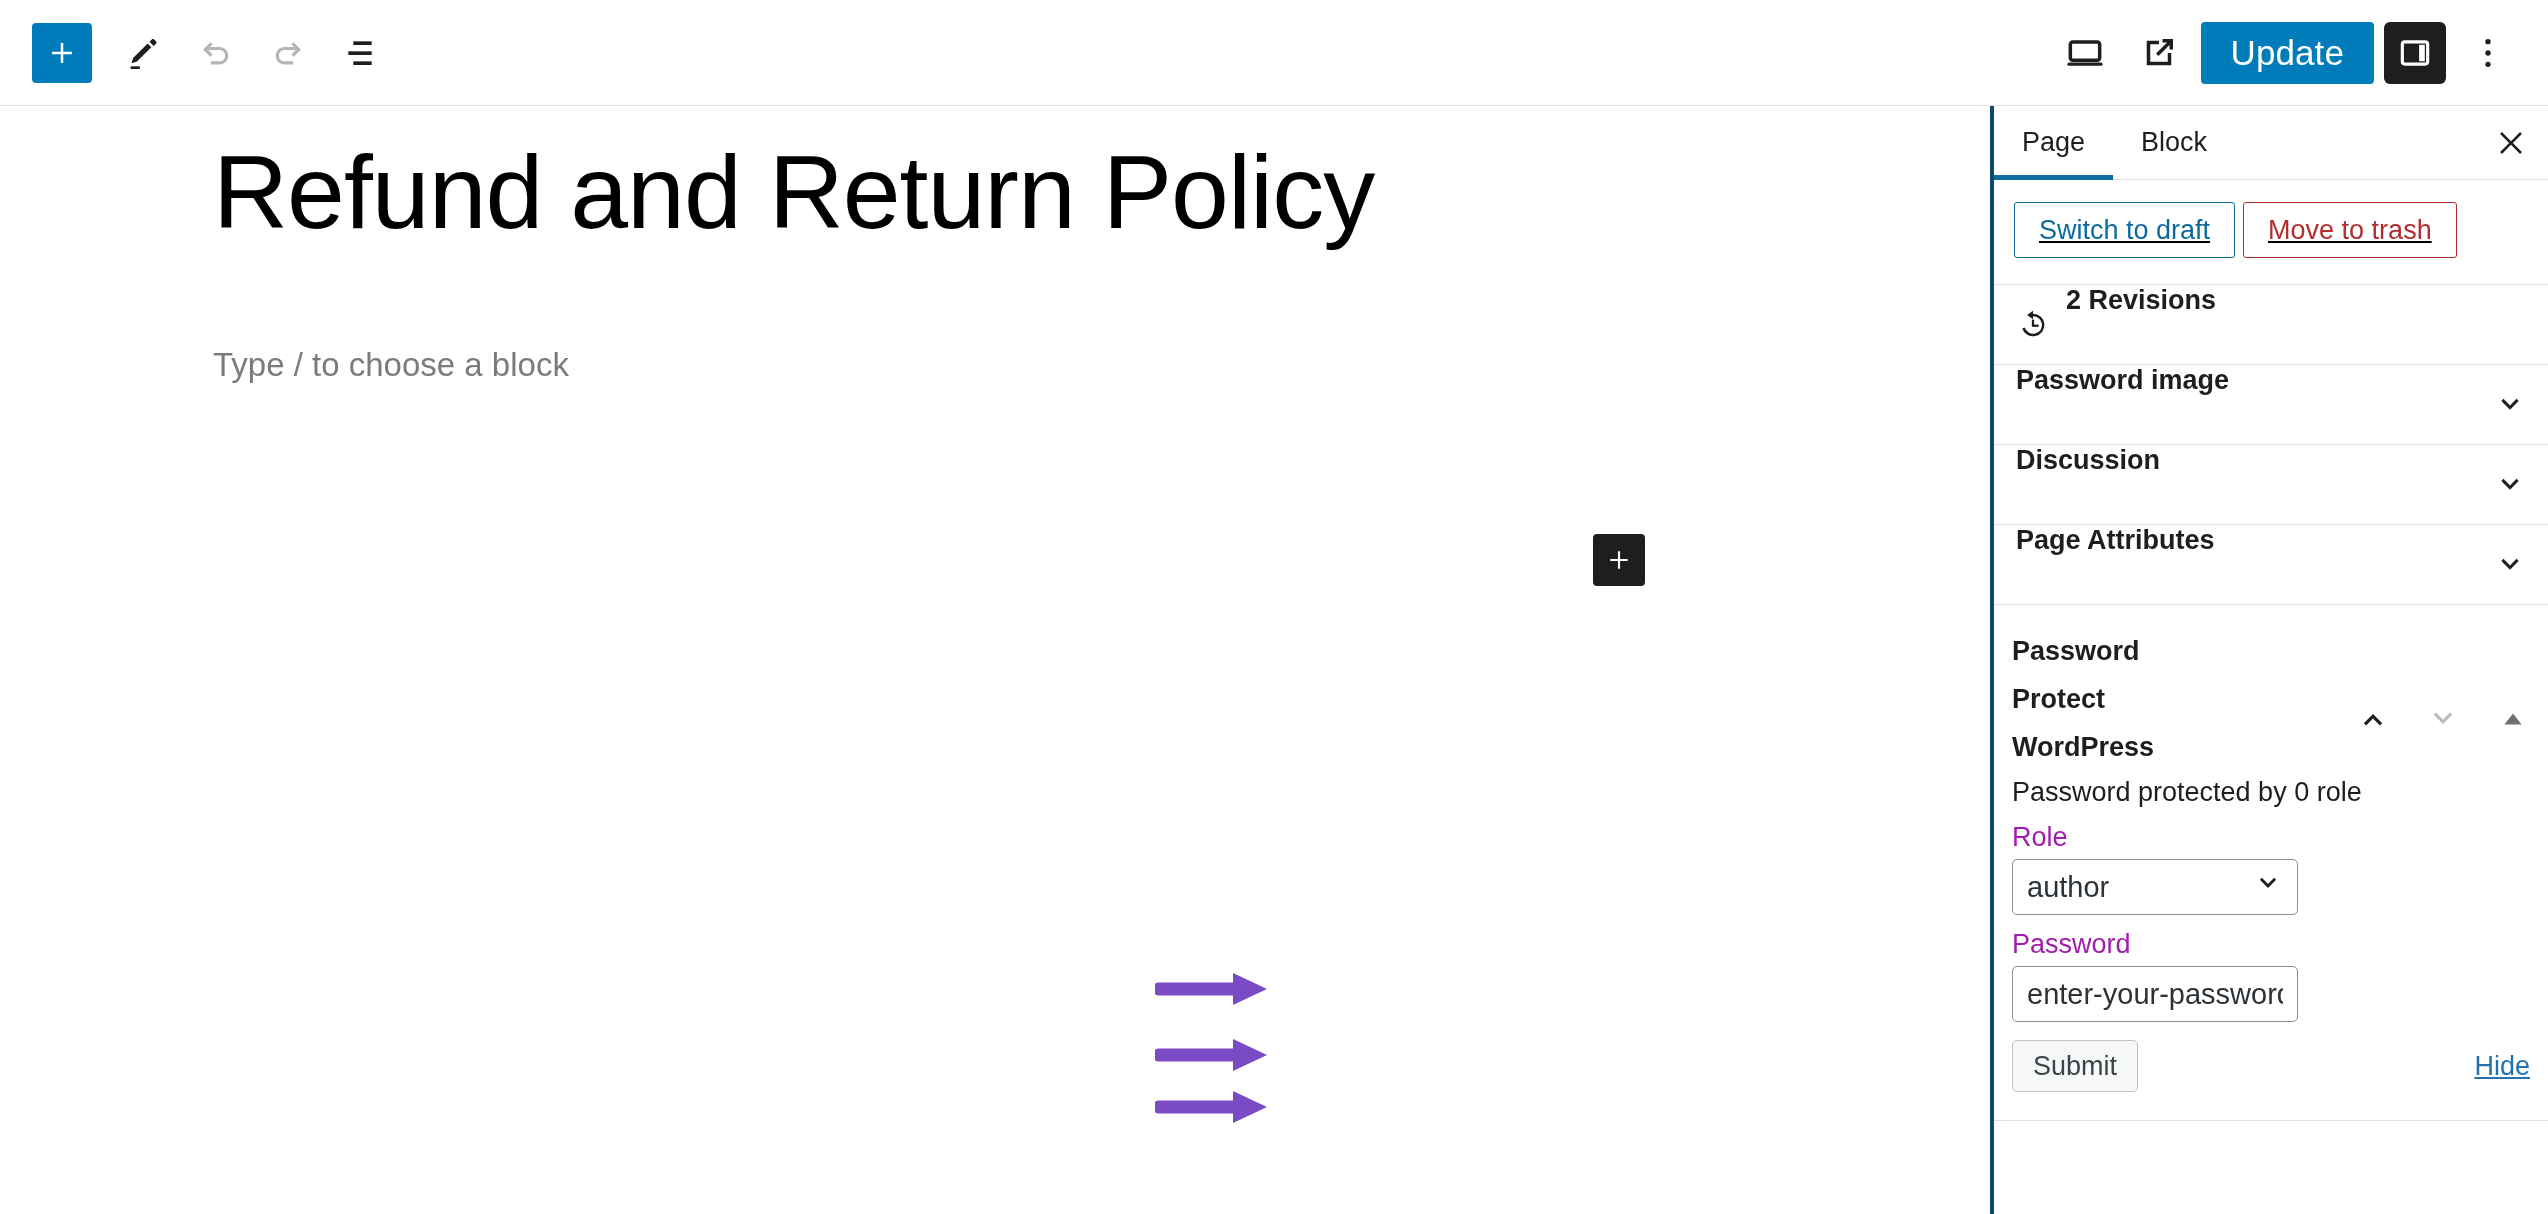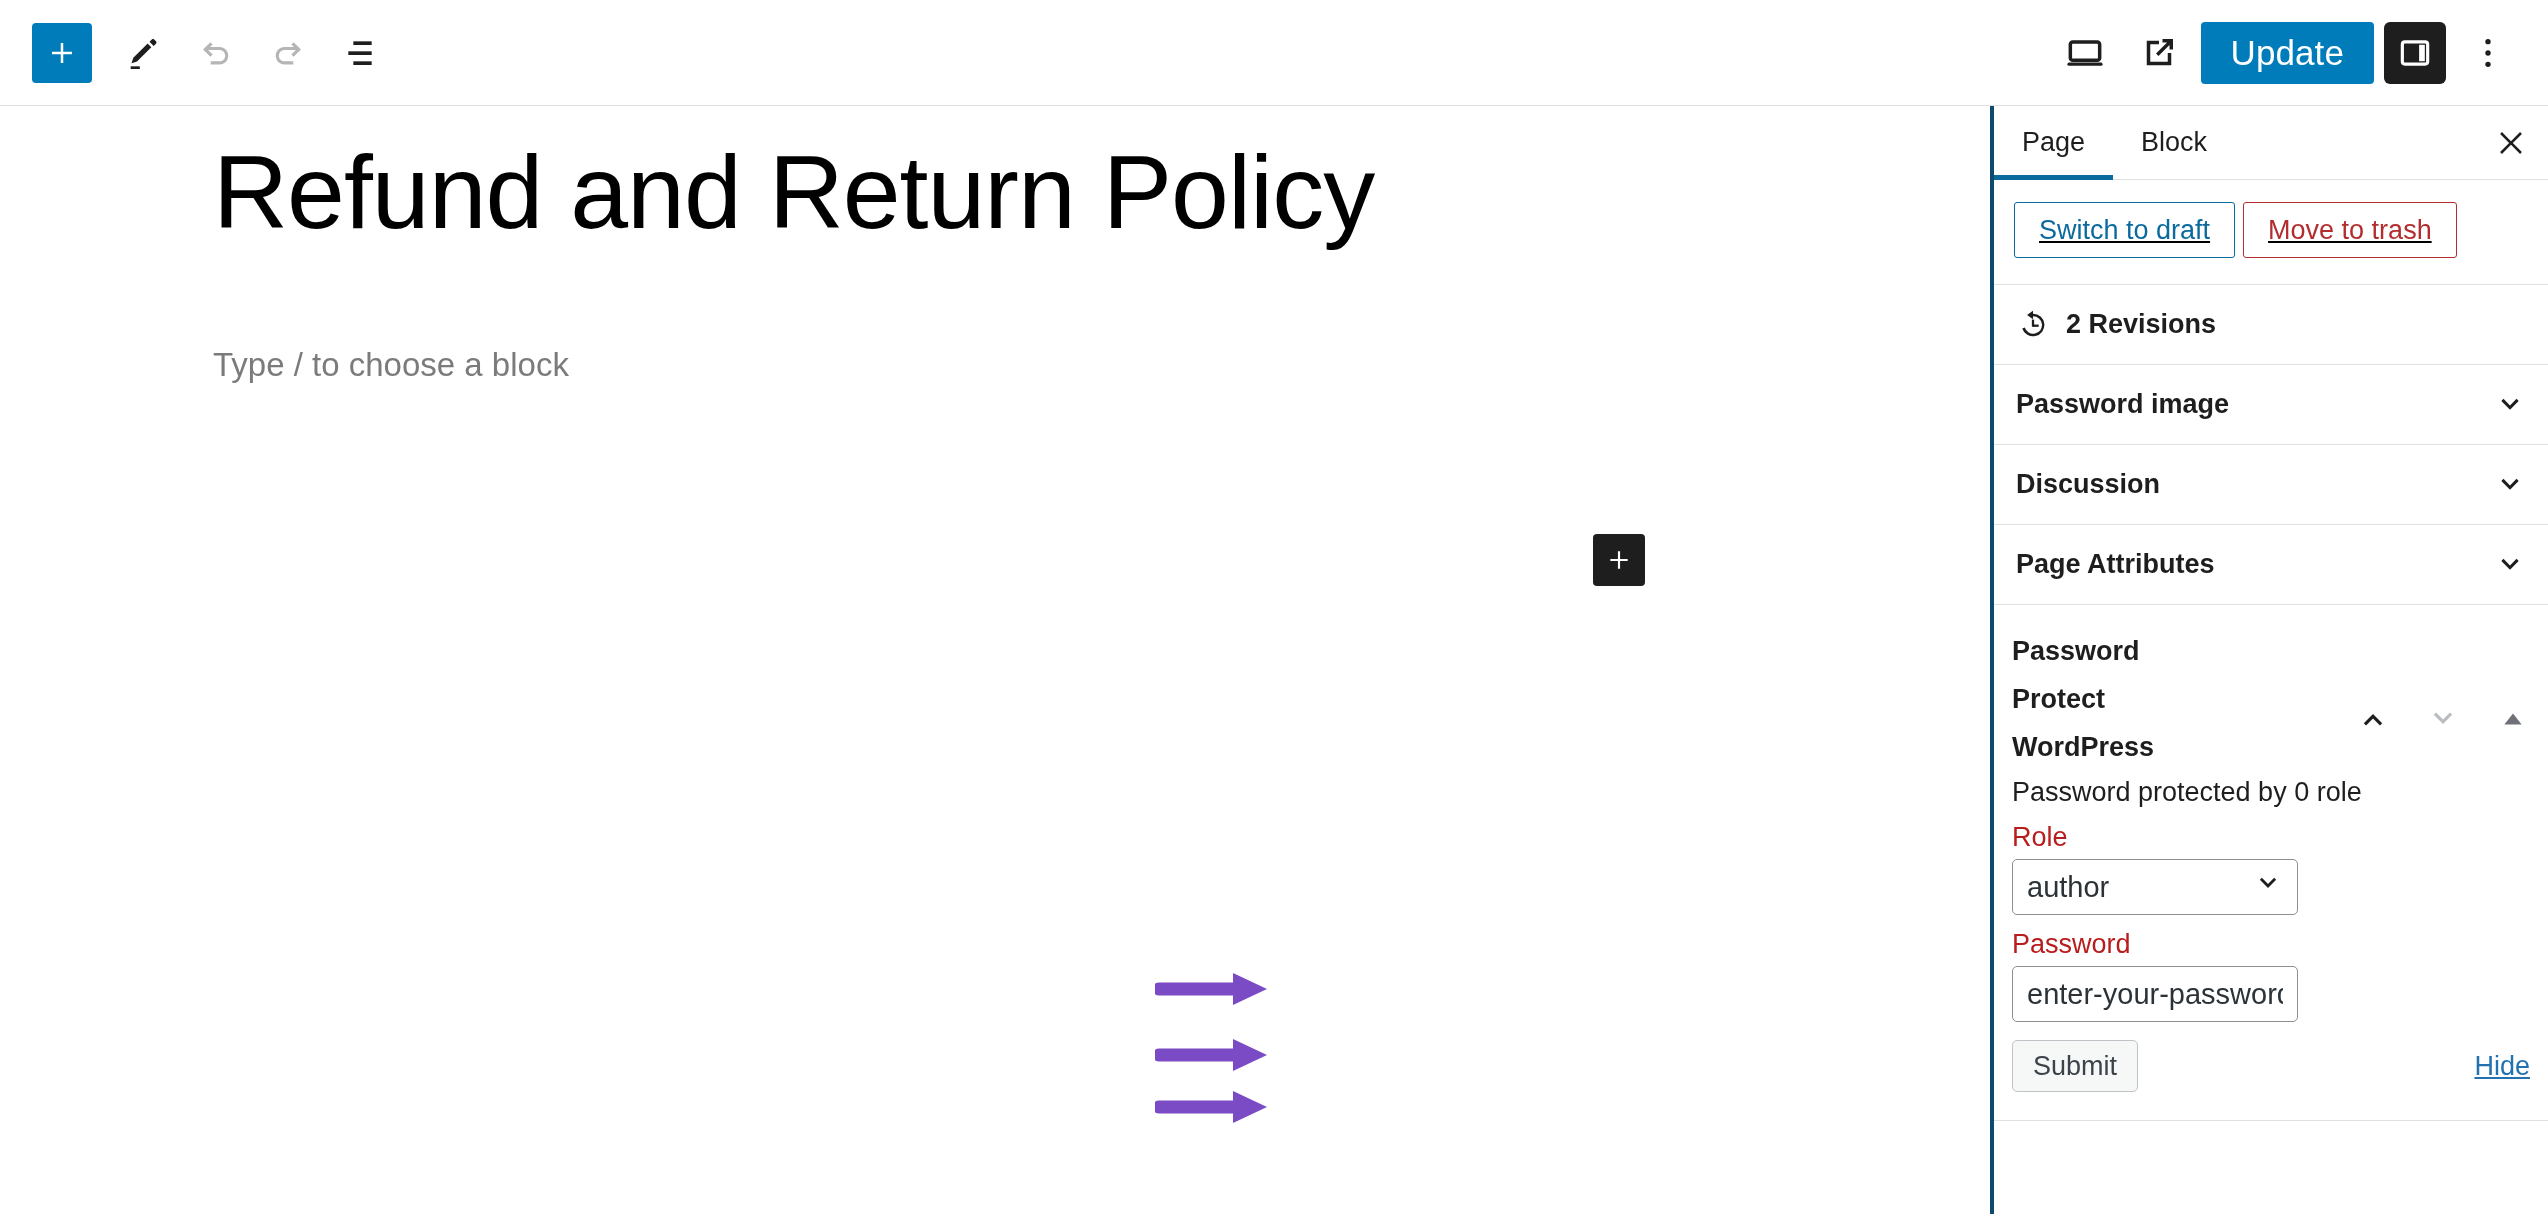--- a/index.html
+++ b/index.html
@@ -90,38 +90,38 @@
     background: #fff; border: 1px solid #0b6a9e; color: #0b6a9e;
     border-radius: 3px; height: 56px; padding: 0 24px; font-size: 27px;
     cursor: pointer; font-family: "Liberation Sans", sans-serif;
   }
   .btn-outline-danger {
     background: #fff; border: 1px solid #b32d2e; color: #b32d2e;
     border-radius: 3px; height: 56px; padding: 0 24px; font-size: 27px;
     cursor: pointer; font-family: "Liberation Sans", sans-serif;
   }
   .panel-row {
-    height: 80px; display: flex; align-items: center; padding: 0 22px;
+    height: 80px; display: flex; padding: 0 22px;
     border-bottom: 1px solid #e0e0e0; cursor: pointer;
   }
   .panel-row .label { font-size: 27px; color: #1e1e1e; font-weight: 700; }
   .panel-row .chev { margin-left: auto; display: flex; align-items: center; }
   .rev-icon { margin-right: 16px; display: flex; align-items: center; }
 
   
   .ppwp-panel { border-bottom: 1px solid #e0e0e0; padding: 14px 0 28px 0; }
   .ppwp-head { display: flex; align-items: center; padding: 8px 18px 0 18px; }
   .ppwp-title {
     font-size: 27px; font-weight: 700; color: #1e1e1e; line-height: 1.78;
     width: 200px;
   }
   .ppwp-ctrls { margin-left: auto; display: flex; align-items: center; gap: 36px; padding-top: 40px; }
   .ppwp-ctrl { cursor: pointer; display: flex; align-items: center; justify-content: center; width: 34px; }
   .ppwp-note { font-size: 27px; color: #1e1e1e; padding: 6px 18px 0 18px; }
-  .field-label { font-size: 27px; color: #b91c1c; padding: 14px 18px 6px 18px; }
+  .field-label { font-size: 27px; color: #a21caf; padding: 14px 18px 6px 18px; }
   .field-wrap { padding: 0 18px; }
   .select-box {
     position: relative; width: 286px; height: 56px; border: 1px solid #8c8f94;
     border-radius: 5px; background: #fff; display: flex; align-items: center;
     padding: 0 46px 0 14px; font-size: 29px; color: #2c3338; cursor: pointer;
   }
   .select-box .sel-chev { position: absolute; right: 14px; top: 50%; transform: translateY(-50%); }
   .text-input {
     width: 286px; height: 56px; border: 1px solid #8c8f94; border-radius: 5px;
     background: #fff; font-size: 29px; color: #2c3338; padding: 0 14px;

